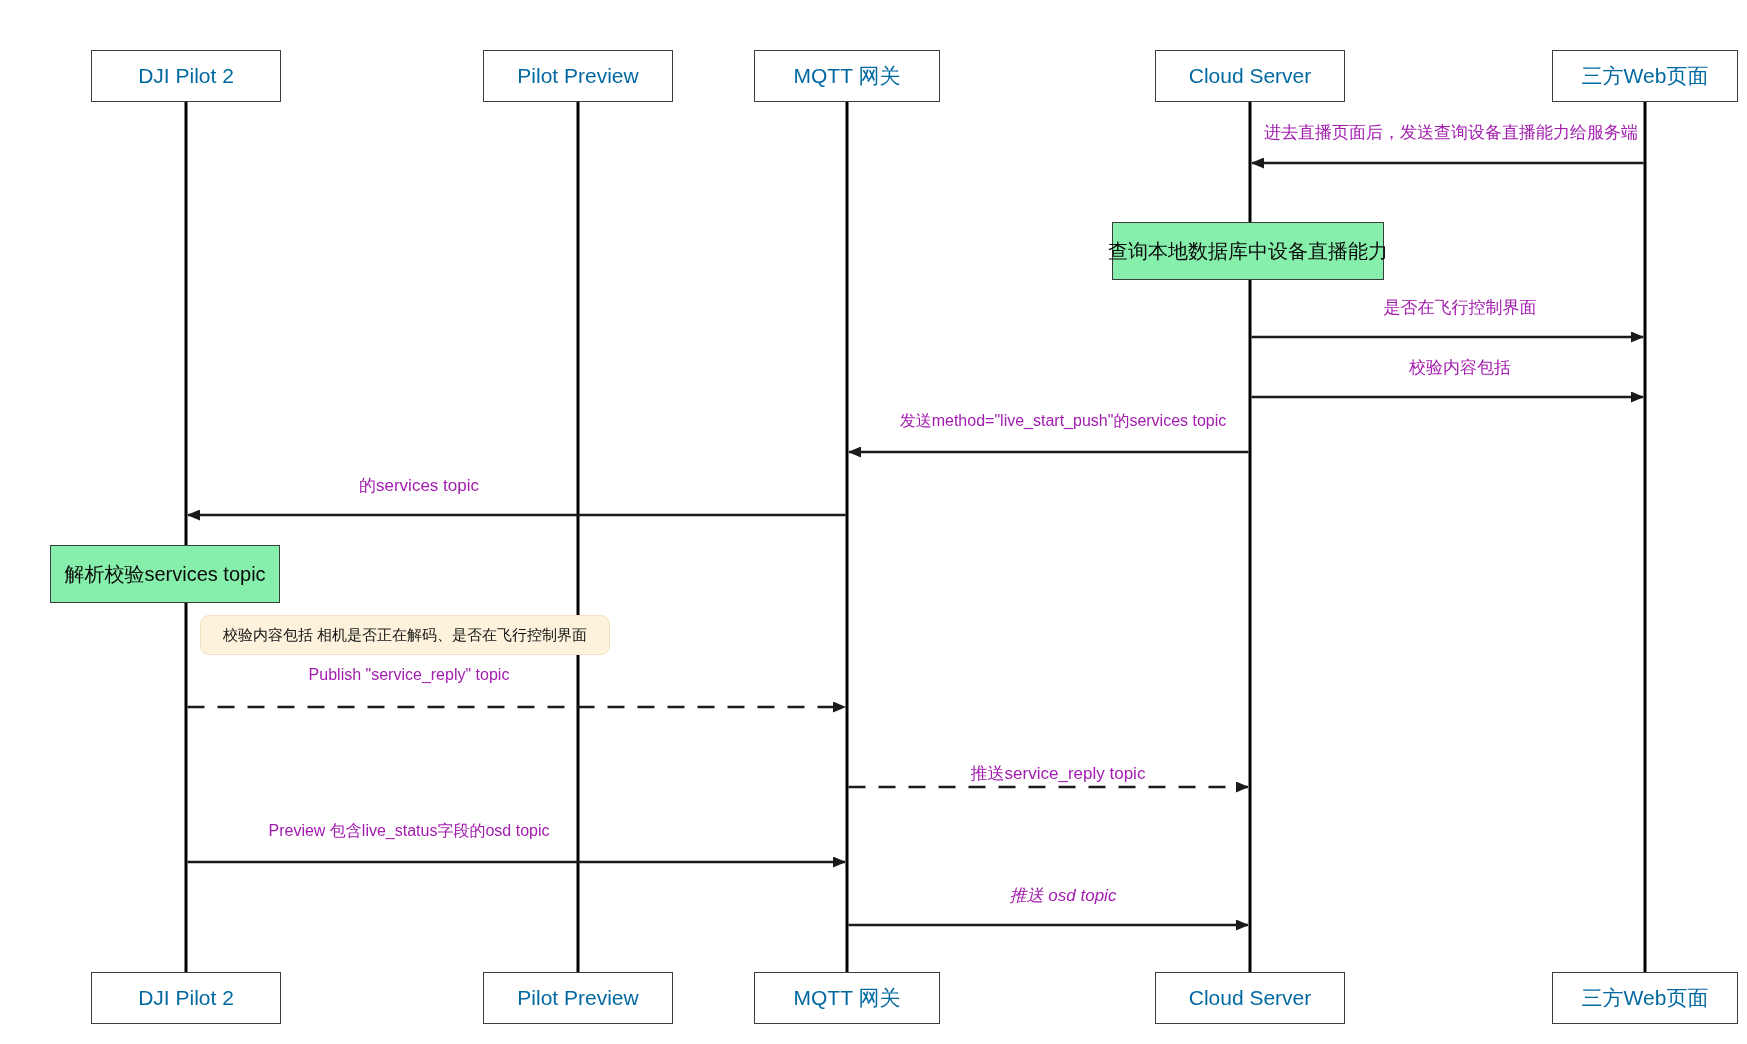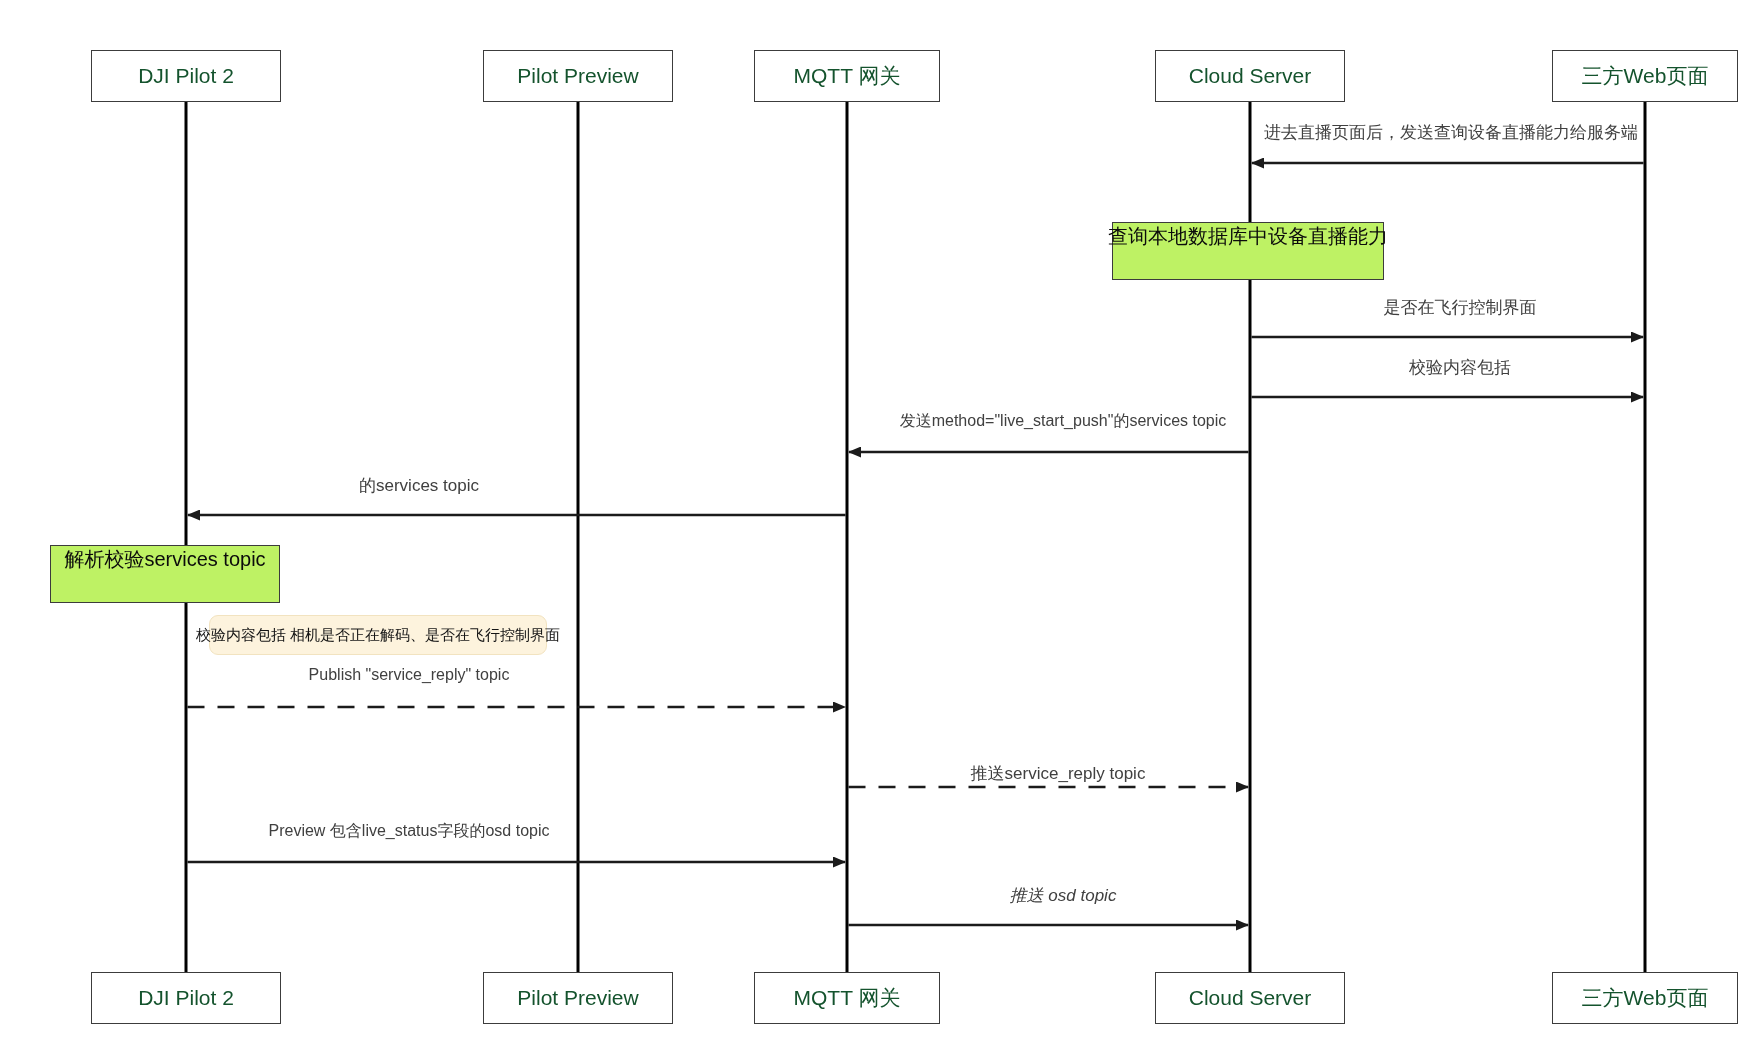--- a/index.html
+++ b/index.html
@@ -40,30 +40,30 @@
   .actor-box {
     position: absolute;
     box-sizing: border-box;
     border: 1.6px solid #3c3c3c;
     background: #ffffff;
     display: flex;
     align-items: center;
     justify-content: center;
     font-size: 21px;
     line-height: 1.1;
-    color: #14532d;
+    color: #0369a1;
     white-space: nowrap;
   }
   .action-box {
     position: absolute;
     box-sizing: border-box;
     border: 1.6px solid #3c3c3c;
-    background: #bef264;
+    background: #86efac;
     display: flex;
-    align-items: flex-start;
+    align-items: center;
     justify-content: center;
     font-size: 20px;
     color: #0b0b0b;
     white-space: nowrap;
     z-index: 4;
   }
   .note-box {
     position: absolute;
     box-sizing: border-box;
     background: #fdf3dd;
@@ -74,21 +74,21 @@
     justify-content: center;
     font-size: 15px;
     color: #141414;
     white-space: nowrap;
     padding: 0 14px;
     z-index: 4;
   }
   .msg-label {
     position: absolute;
     font-size: 17px;
-    color: #404040;
+    color: #a21caf;
     white-space: nowrap;
     transform: translateX(-50%);
     z-index: 3;
     background: transparent;
   }
   .msg-label.small {
     font-size: 16px;
   }
 </style>
 </head>
@@ -161,21 +161,21 @@
     </div>
   <div id="action-layer">
       <div class="action-box" style="left: 1112px; top: 222px; width: 272px; height: 58px;">
         <span>查询本地数据库中设备直播能力</span>
       </div>
       <div class="action-box" style="left: 50px; top: 545px; width: 230px; height: 58px;">
         <span>解析校验services topic</span>
       </div>
     </div>
   <div id="note-layer">
-      <div class="note-box" style="left: 209px; top: 615px; width: 338px; height: 40px;">
+      <div class="note-box" style="left: 200px; top: 615px; width: 410px; height: 40px;">
         <span>校验内容包括 相机是否正在解码、是否在飞行控制界面</span>
       </div>
     </div>
   <div id="label-layer">
       <div class="msg-label" style="left: 1451px; top: 121px;">进去直播页面后，发送查询设备直播能力给服务端</div>
       <div class="msg-label" style="left: 1460px; top: 296px;">是否在飞行控制界面</div>
       <div class="msg-label" style="left: 1460px; top: 356px;">校验内容包括</div>
       <div class="msg-label small" style="left: 1063px; top: 411px;">发送method="live_start_push"的services topic</div>
       <div class="msg-label" style="left: 419px; top: 474px;">的services topic</div>
       <div class="msg-label small" style="left: 409px; top: 666px;">Publish "service_reply" topic</div>

